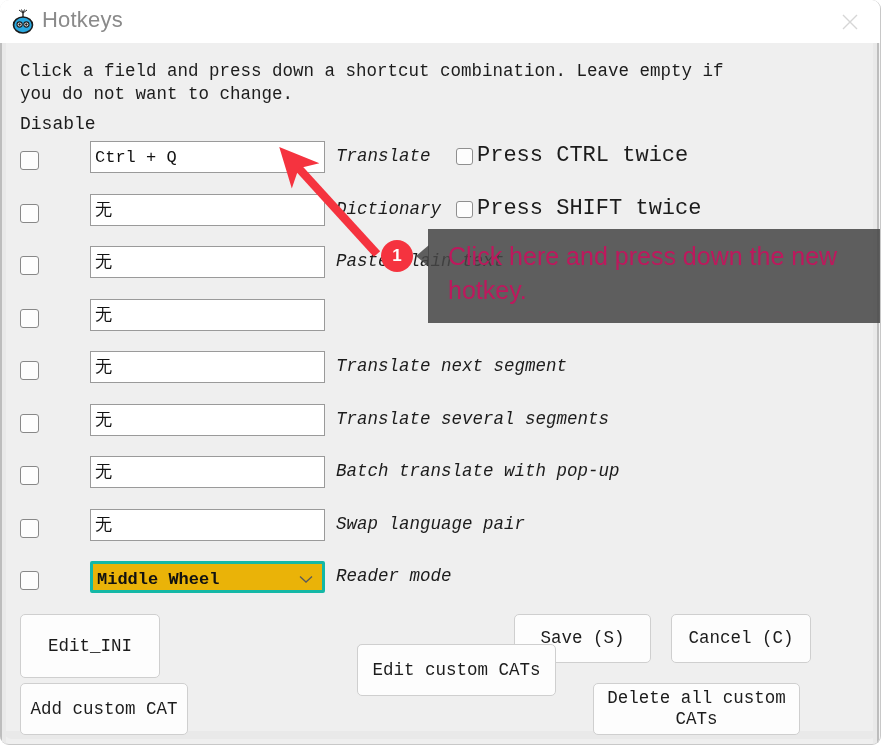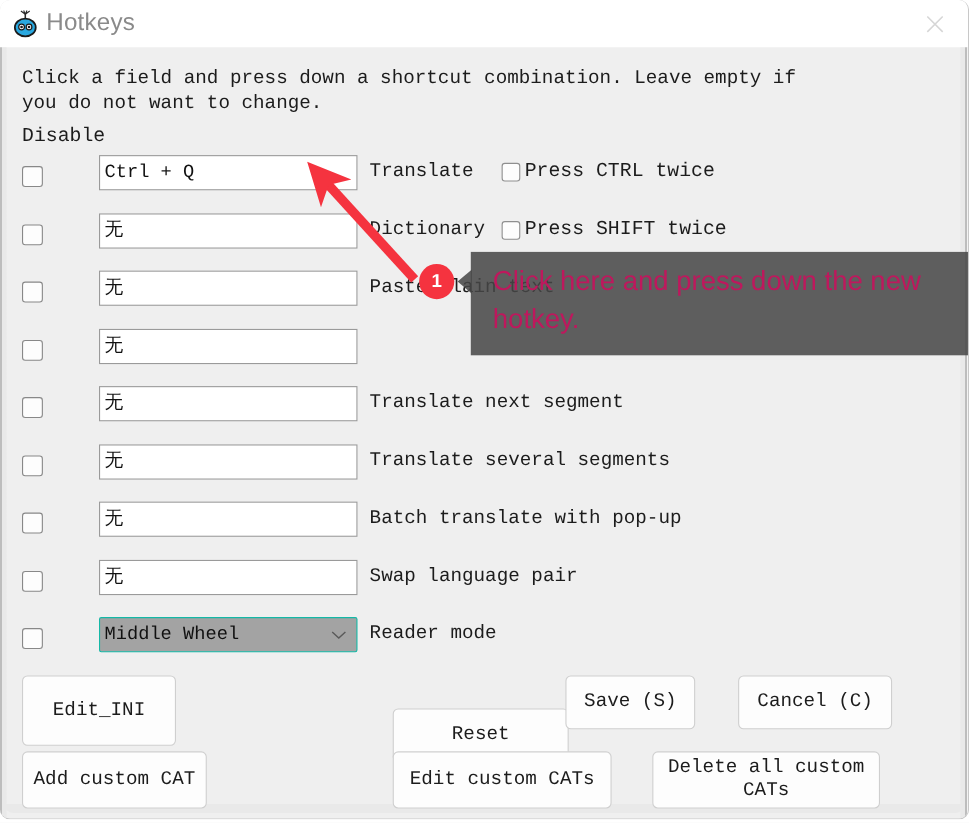--- a/index.html
+++ b/index.html
@@ -58,38 +58,38 @@
   }
   .field{
     position:absolute;left:90px;top:2px;width:235px;height:32px;
     background:#ffffff;border:1px solid #9a9a9a;box-sizing:border-box;
     font-family:"Liberation Mono","DejaVu Sans Mono",monospace;
     font-size:17px;color:#111;
     padding:0 0 0 4px;line-height:31px;
     cursor:text;white-space:nowrap;overflow:hidden;
   }
   .field.select{
-    background:#a3a3a3;border:1px solid #14b8a6;border-radius:2px;
+    background:#eab308;border:3px solid #14b8a6;border-radius:2px;font-weight:bold;
   }
   .caret{
     position:absolute;right:9px;top:0;height:31px;
     display:flex;align-items:center;
   }
   .rowlabel{
     position:absolute;left:336px;top:0;
-    font-size:17.5px;color:#1c1c1c;line-height:34px;white-space:nowrap;
+    font-size:17.5px;color:#1c1c1c;line-height:34px;white-space:nowrap;font-style:italic;
   }
   .sidechk{
     position:absolute;top:9px;width:17px;height:17px;
     border:1px solid #8f8f8f;border-radius:3px;background:#fdfdfd;
     box-sizing:border-box;cursor:default;
   }
   .sidelabel{
     position:absolute;top:0;
-    font-size:18px;color:#1c1c1c;line-height:34px;white-space:nowrap;
+    font-size:22px;color:#1c1c1c;line-height:34px;white-space:nowrap;
   }
 
   
   .btn{
     position:absolute;
     background:#fdfdfd;border:1px solid #cfcfcf;border-radius:5px;
     box-sizing:border-box;
     font-family:"Liberation Mono","DejaVu Sans Mono",monospace;
     font-size:17.5px;color:#1c1c1c;
     display:flex;align-items:center;justify-content:center;
@@ -229,25 +229,25 @@
         <svg width="14" height="9" viewBox="0 0 14 9">
           <path d="M1 1.5 L7 7 L13 1.5" stroke="#5a5a5a" stroke-width="1.3" fill="none"></path>
         </svg>
       </span>
     </div>
     <div class="rowlabel">Reader mode</div>
   </div>
 
   <div class="btn" style="left:20px;top:614px;width:140px;height:64px">Edit_INI</div>
   <div class="btn" style="left:357px;top:644px;width:160px;height:49px">Reset</div>
-  <div class="btn" style="left:514px;top:614px;width:118px;height:49px">Save (S)</div>
+  <div class="btn" style="left:514px;top:614px;width:137px;height:49px">Save (S)</div>
   <div class="btn" style="left:671px;top:614px;width:140px;height:49px">Cancel (C)</div>
 
   <div class="btn" style="left:20px;top:683px;width:168px;height:52px">Add custom CAT</div>
-  <div class="btn" style="left:357px;top:683px;width:199px;height:52px">Edit custom CATs</div>
+  <div class="btn" style="left:357px;top:644px;width:199px;height:52px">Edit custom CATs</div>
   <div class="btn" style="left:593px;top:683px;width:207px;height:52px">Delete all custom CATs</div>
 
   <svg class="arrow">
     <defs>
       <marker id="ah" markerWidth="5" markerHeight="5" refX="2.2" refY="2.5" orient="auto">
         <path d="M0,0.3 L4.6,2.5 L0,4.7 L1.2,2.5 Z" fill="#f5333f"></path>
       </marker>
     </defs>
     <line x1="377" y1="254" x2="293" y2="162" stroke="#f5333f" stroke-width="8.5" marker-end="url(#ah)"></line>
   </svg>

